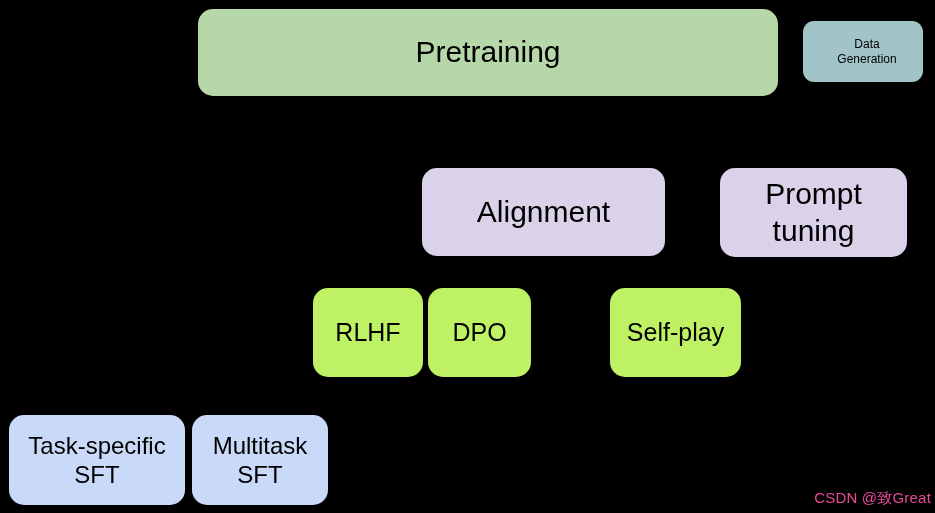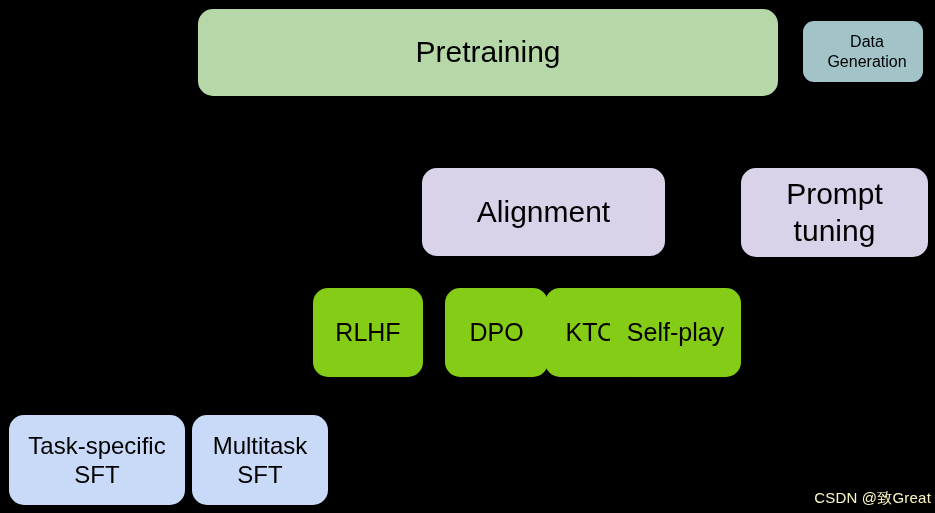--- a/index.html
+++ b/index.html
@@ -22,47 +22,47 @@
     text-align: center;
     color: #000000;
     border-radius: 15px;
   }
   .box .label { white-space: pre-line; line-height: 1.22; }
 
   
   .fill-green  { background: #b6d7a8; }
   .fill-teal   { background: #a2c4c9; border-radius: 11px; }
   .fill-purple { background: #d9d2e9; }
-  .fill-orange { background: #84cc16; }
+  .fill-orange { background: #bef264; }
   .fill-blue   { background: #c9daf8; }
 
   
   .txt-xl { font-size: 30px; }
   .txt-lg { font-size: 25px; }
   .txt-md { font-size: 24px; }
-  .txt-sm { font-size: 16px; padding-left: 8px; }
+  .txt-sm { font-size: 12px; padding-left: 8px; }
 
   
   .pos-pretraining { left: 198px; top: 9px;   width: 580px; height: 87px; }
   .pos-datagen     { left: 803px; top: 21px;  width: 120px; height: 61px; }
   .pos-sft         { left: 42px;  top: 168px; width: 244px; height: 88px; }
   .pos-alignment   { left: 422px; top: 168px; width: 243px; height: 88px; justify-content: center; }
-  .pos-prompt      { left: 741px; top: 168px; width: 187px; height: 89px; justify-content: center; }
+  .pos-prompt      { left: 720px; top: 168px; width: 187px; height: 89px; justify-content: center; }
   .pos-rlhf        { left: 313px; top: 288px; width: 110px; height: 89px; }
-  .pos-dpo         { left: 445px; top: 288px; width: 103px; height: 89px; }
+  .pos-dpo         { left: 428px; top: 288px; width: 103px; height: 89px; }
   .pos-kto         { left: 545px; top: 288px; width: 92px;  height: 89px; }
   .pos-selfplay    { left: 610px; top: 288px; width: 131px; height: 89px; }
   .pos-taskspec    { left: 9px;   top: 415px; width: 176px; height: 90px; }
   .pos-multitask   { left: 192px; top: 415px; width: 136px; height: 90px; }
 
   .watermark {
     position: absolute;
     right: 4px;
     bottom: 5px;
-    color: #fef9c3;
+    color: #ec4899;
     font-size: 15px;
     letter-spacing: 0.2px;
   }
 </style>
 </head>
 <body>
 
 <div class="canvas">
 
   <div class="box fill-green txt-xl pos-pretraining">
@@ -85,23 +85,20 @@
   </div>
 
   <div class="box fill-orange txt-lg pos-rlhf">
     <span class="label">RLHF</span>
   </div>
 
   <div class="box fill-orange txt-lg pos-dpo">
     <span class="label">DPO</span>
   </div>
 
-  <div class="box fill-orange txt-lg pos-kto">
-    <span class="label">KTO</span>
-  </div>
 
   <div class="box fill-orange txt-lg pos-selfplay">
     <span class="label">Self-play</span>
   </div>
 
   <div class="box fill-blue txt-md pos-taskspec">
     <span class="label">Task-specific
 SFT</span>
   </div>
 

